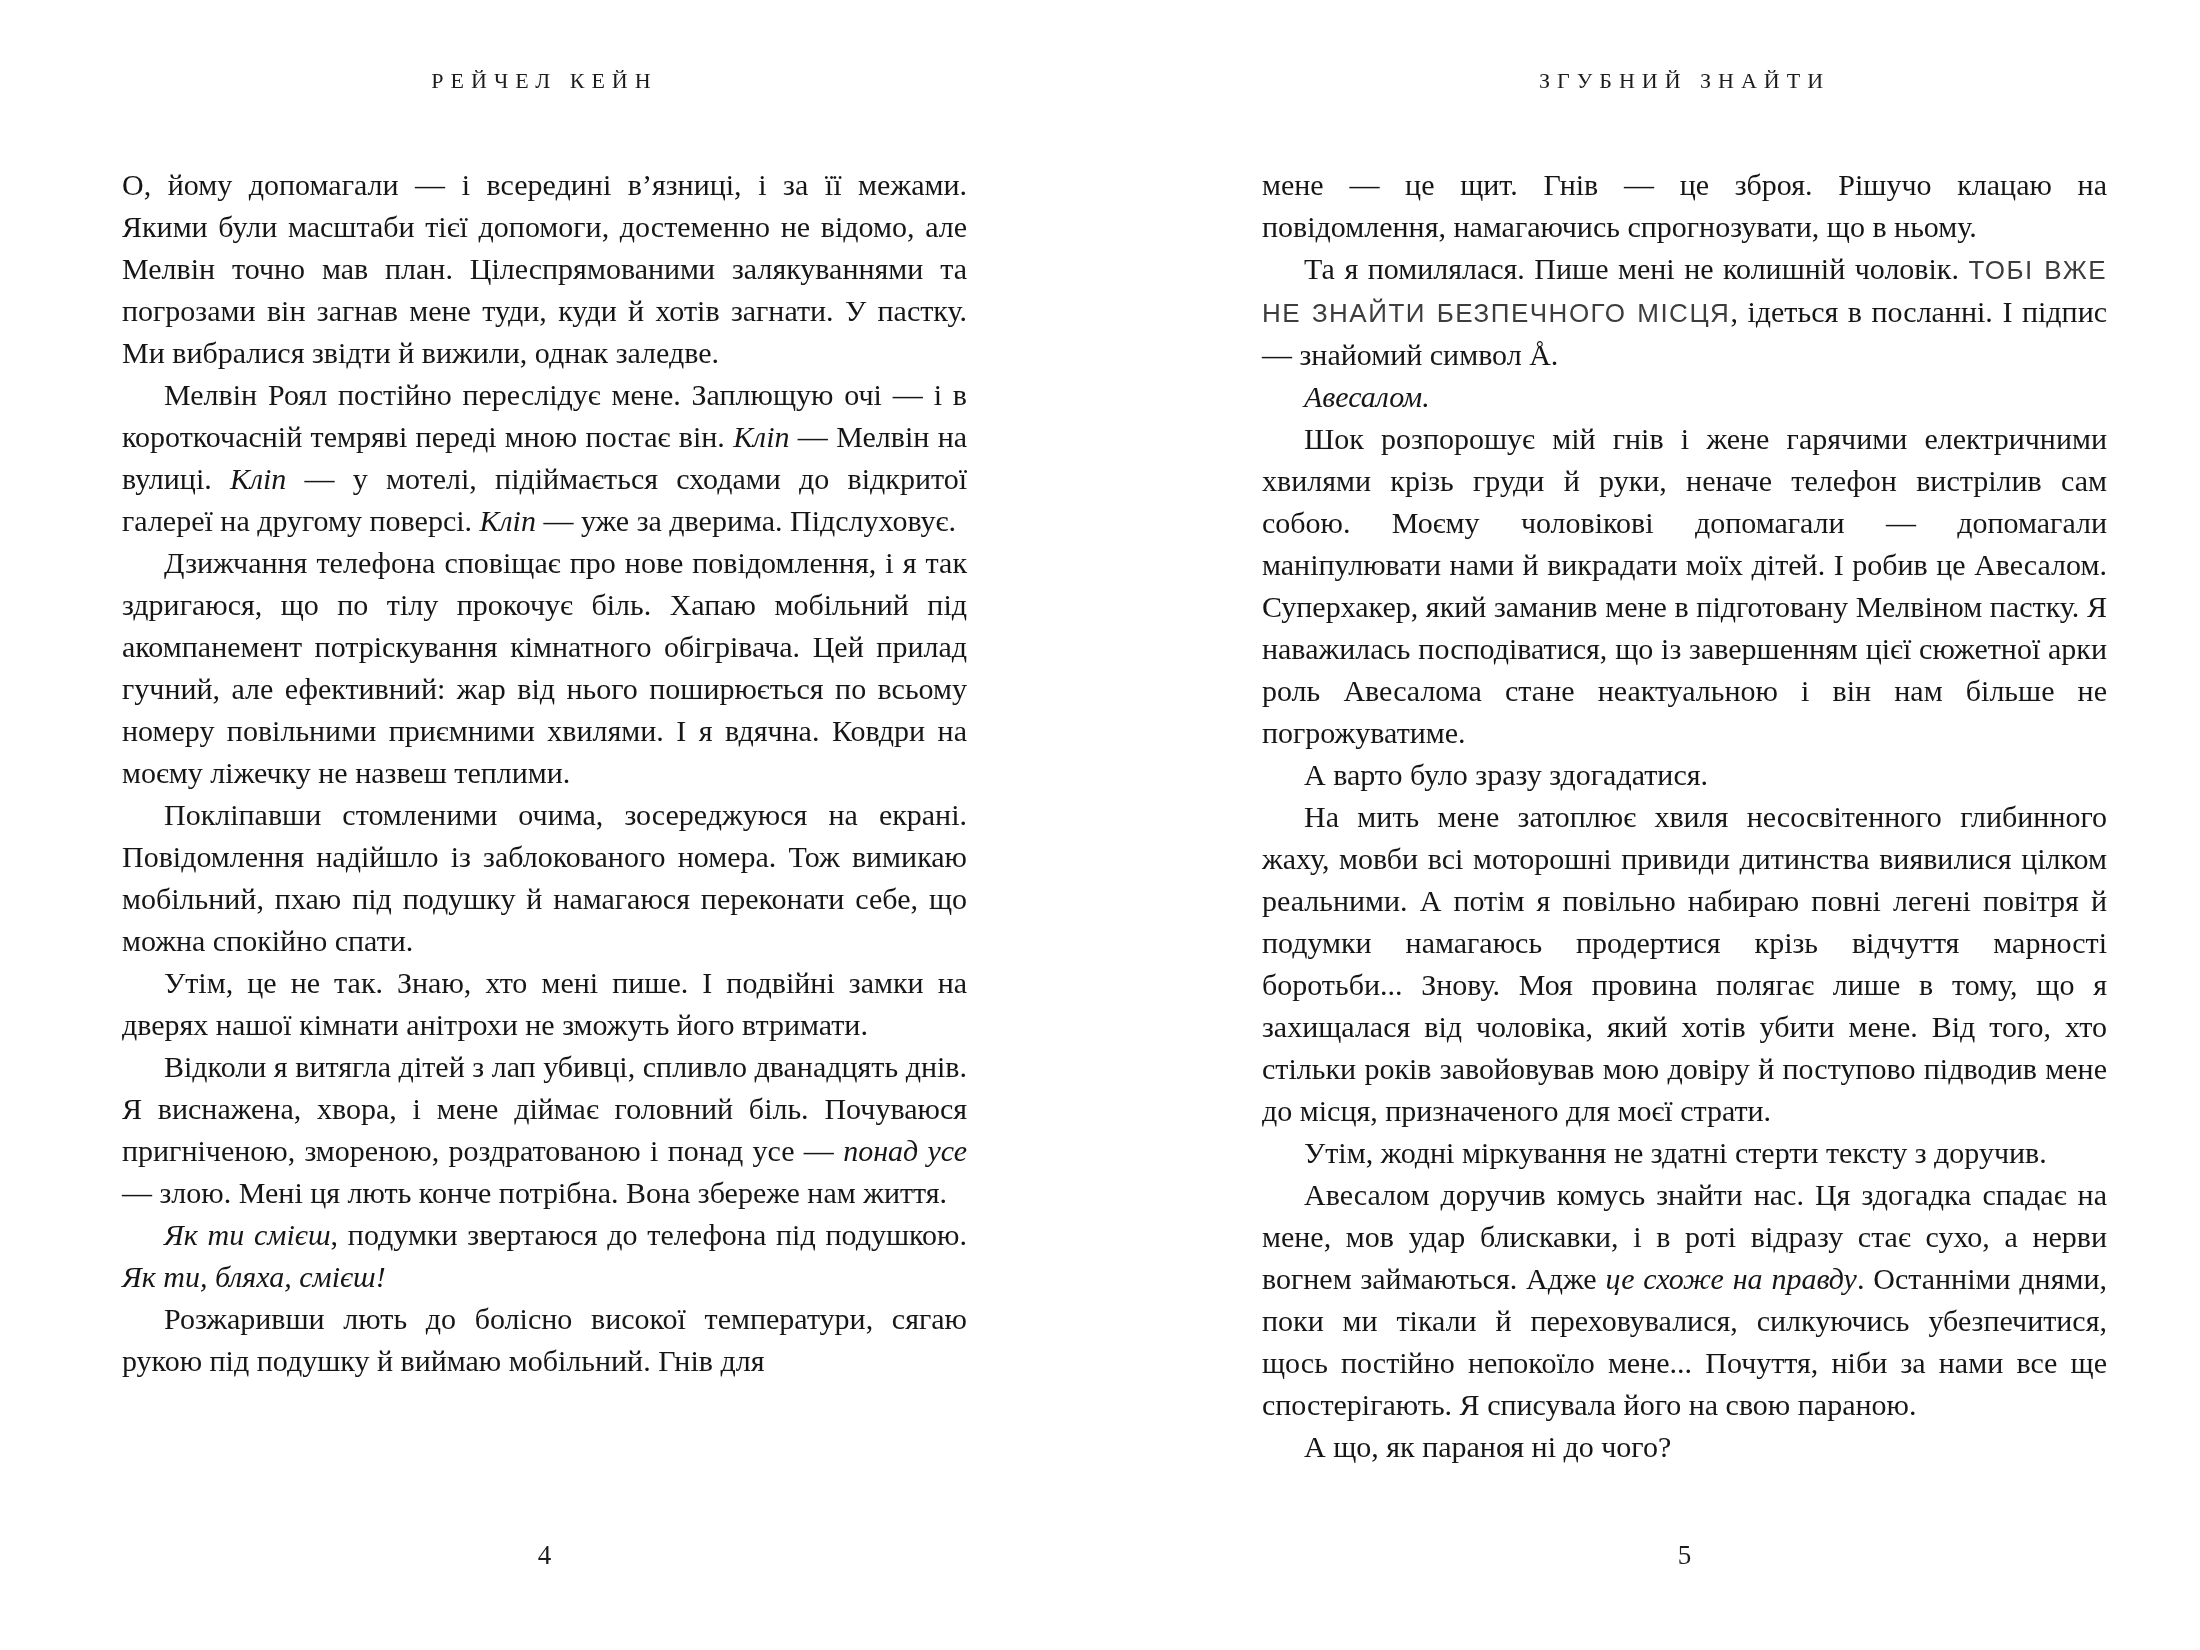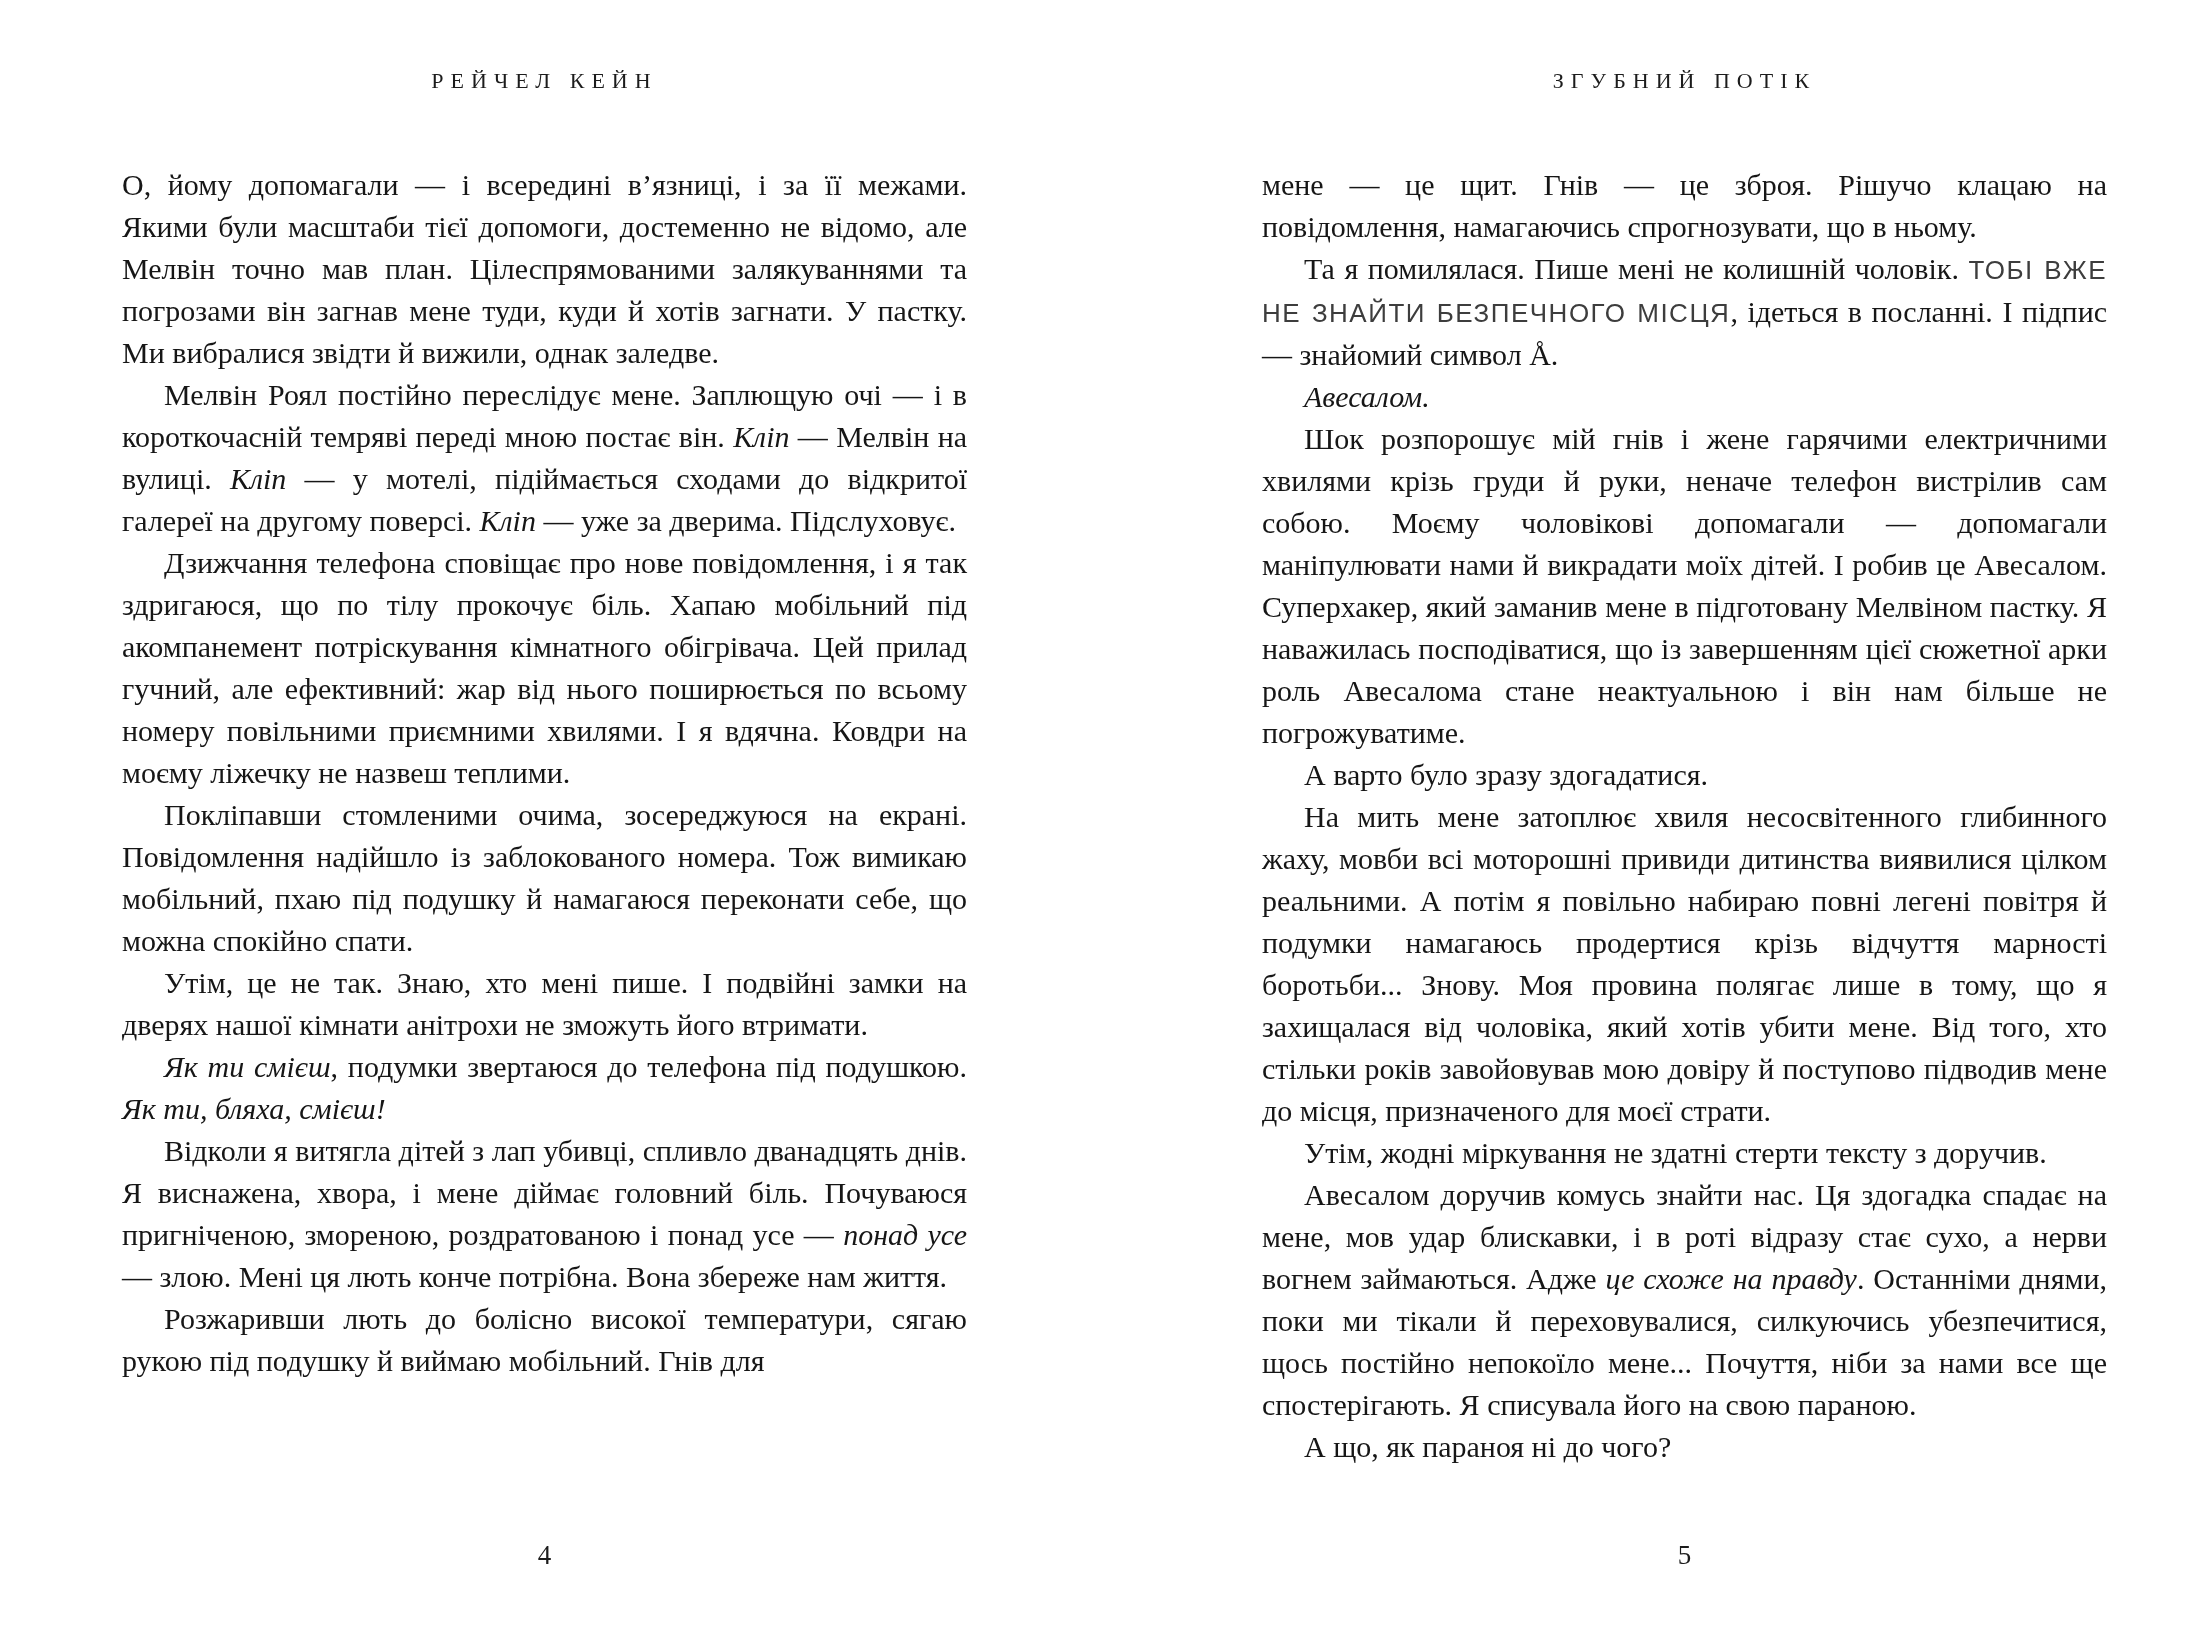--- a/index.html
+++ b/index.html
@@ -84,29 +84,29 @@
 <div class="spread">
 
   <section class="page left">
     <header class="running-head">РЕЙЧЕЛ КЕЙН</header>
     <div class="text-block">
         <p class="para"><span>О, йому допомагали — і всередині в’язниці, і за її межами. Якими були масштаби тієї допомоги, достеменно не відомо, але Мелвін точно мав план. Цілеспрямованими залякуваннями та погрозами він загнав мене туди, куди й хотів загнати. У пастку. Ми вибралися звідти й вижили, однак заледве.</span></p>
         <p class="para indent"><span>Мелвін Роял постійно переслідує мене. Заплющую очі — і в короткочасній темряві переді мною постає він. </span><em>Кліп</em><span> — Мелвін на вулиці. </span><em>Кліп</em><span> — у мотелі, підіймається сходами до відкритої галереї на другому поверсі. </span><em>Кліп</em><span> — уже за дверима. Підслуховує.</span></p>
         <p class="para indent"><span>Дзижчання телефона сповіщає про нове повідомлення, і я так здригаюся, що по тілу прокочує біль. Хапаю мобільний під акомпанемент потріскування кімнатного обігрівача. Цей прилад гучний, але ефективний: жар від нього поширюється по всьому номеру повільними приємними хвилями. І я вдячна. Ковдри на моєму ліжечку не назвеш теплими.</span></p>
         <p class="para indent"><span>Покліпавши стомленими очима, зосереджуюся на екрані. Повідомлення надійшло із заблокованого номера. Тож вимикаю мобільний, пхаю під подушку й намагаюся переконати себе, що можна спокійно спати.</span></p>
         <p class="para indent"><span>Утім, це не так. Знаю, хто мені пише. І подвійні замки на дверях нашої кімнати анітрохи не зможуть його втримати.</span></p>
+        <p class="para indent"><span>Відколи я витягла дітей з лап убивці, спливло дванадцять днів. Я виснажена, хвора, і мене діймає головний біль. Почуваюся пригніченою, змореною, роздратованою і понад усе — </span><em>понад усе</em><span> — злою. Мені ця лють конче потрібна. Вона збереже нам життя.</span></p>
         <p class="para indent"><em>Як ти смієш</em><span>, подумки звертаюся до телефона під подушкою. </span><em>Як ти, бляха, смієш!</em></p>
-        <p class="para indent"><span>Відколи я витягла дітей з лап убивці, спливло дванадцять днів. Я виснажена, хвора, і мене діймає головний біль. Почуваюся пригніченою, змореною, роздратованою і понад усе — </span><em>понад усе</em><span> — злою. Мені ця лють конче потрібна. Вона збереже нам життя.</span></p>
         <p class="para indent"><span>Розжаривши лють до болісно високої температури, сягаю рукою під подушку й виймаю мобільний. Гнів для</span></p>
       </div>
     <footer class="folio">4</footer>
   </section>
 
   <section class="page right">
-    <header class="running-head">ЗГУБНИЙ ПОТІК</header>
+    <header class="running-head">ЗГУБНИЙ ЗНАЙТИ</header>
     <div class="text-block">
         <p class="para"><span>мене — це щит. Гнів — це зброя. Рішучо клацаю на повідомлення, намагаючись спрогнозувати, що в ньому.</span></p>
         <p class="para indent"><span>Та я помилялася. Пише мені не колишній чоловік. </span><span class="msg-caps">ТОБІ ВЖЕ НЕ ЗНАЙТИ БЕЗПЕЧНОГО МІСЦЯ</span><span>, ідеться в посланні. І підпис — знайомий символ Å.</span></p>
         <p class="para indent"><em>Авесалом.</em></p>
         <p class="para indent"><span>Шок розпорошує мій гнів і жене гарячими електричними хвилями крізь груди й руки, неначе телефон вистрілив сам собою. Моєму чоловікові допомагали — допомагали маніпулювати нами й викрадати моїх дітей. І робив це Авесалом. Суперхакер, який заманив мене в підготовану Мелвіном пастку. Я наважилась посподіватися, що із завершенням цієї сюжетної арки роль Авесалома стане неактуальною і він нам більше не погрожуватиме.</span></p>
         <p class="para indent"><span>А варто було зразу здогадатися.</span></p>
         <p class="para indent"><span>На мить мене затоплює хвиля несосвітенного глибинного жаху, мовби всі моторошні привиди дитинства виявилися цілком реальними. А потім я повільно набираю повні легені повітря й подумки намагаюсь продертися крізь відчуття марності боротьби... Знову. Моя провина полягає лише в тому, що я захищалася від чоловіка, який хотів убити мене. Від того, хто стільки років завойовував мою довіру й поступово підводив мене до місця, призначеного для моєї страти.</span></p>
         <p class="para indent"><span>Утім, жодні міркування не здатні стерти тексту з доручив.</span></p>
         <p class="para indent"><span>Авесалом доручив комусь знайти нас. Ця здогадка спадає на мене, мов удар блискавки, і в роті відразу стає сухо, а нерви вогнем займаються. Адже </span><em>це схоже на правду</em><span>. Останніми днями, поки ми тікали й переховувалися, силкуючись убезпечитися, щось постійно непокоїло мене... Почуття, ніби за нами все ще спостерігають. Я списувала його на свою параною.</span></p>
         <p class="para indent"><span>А що, як параноя ні до чого?</span></p>

